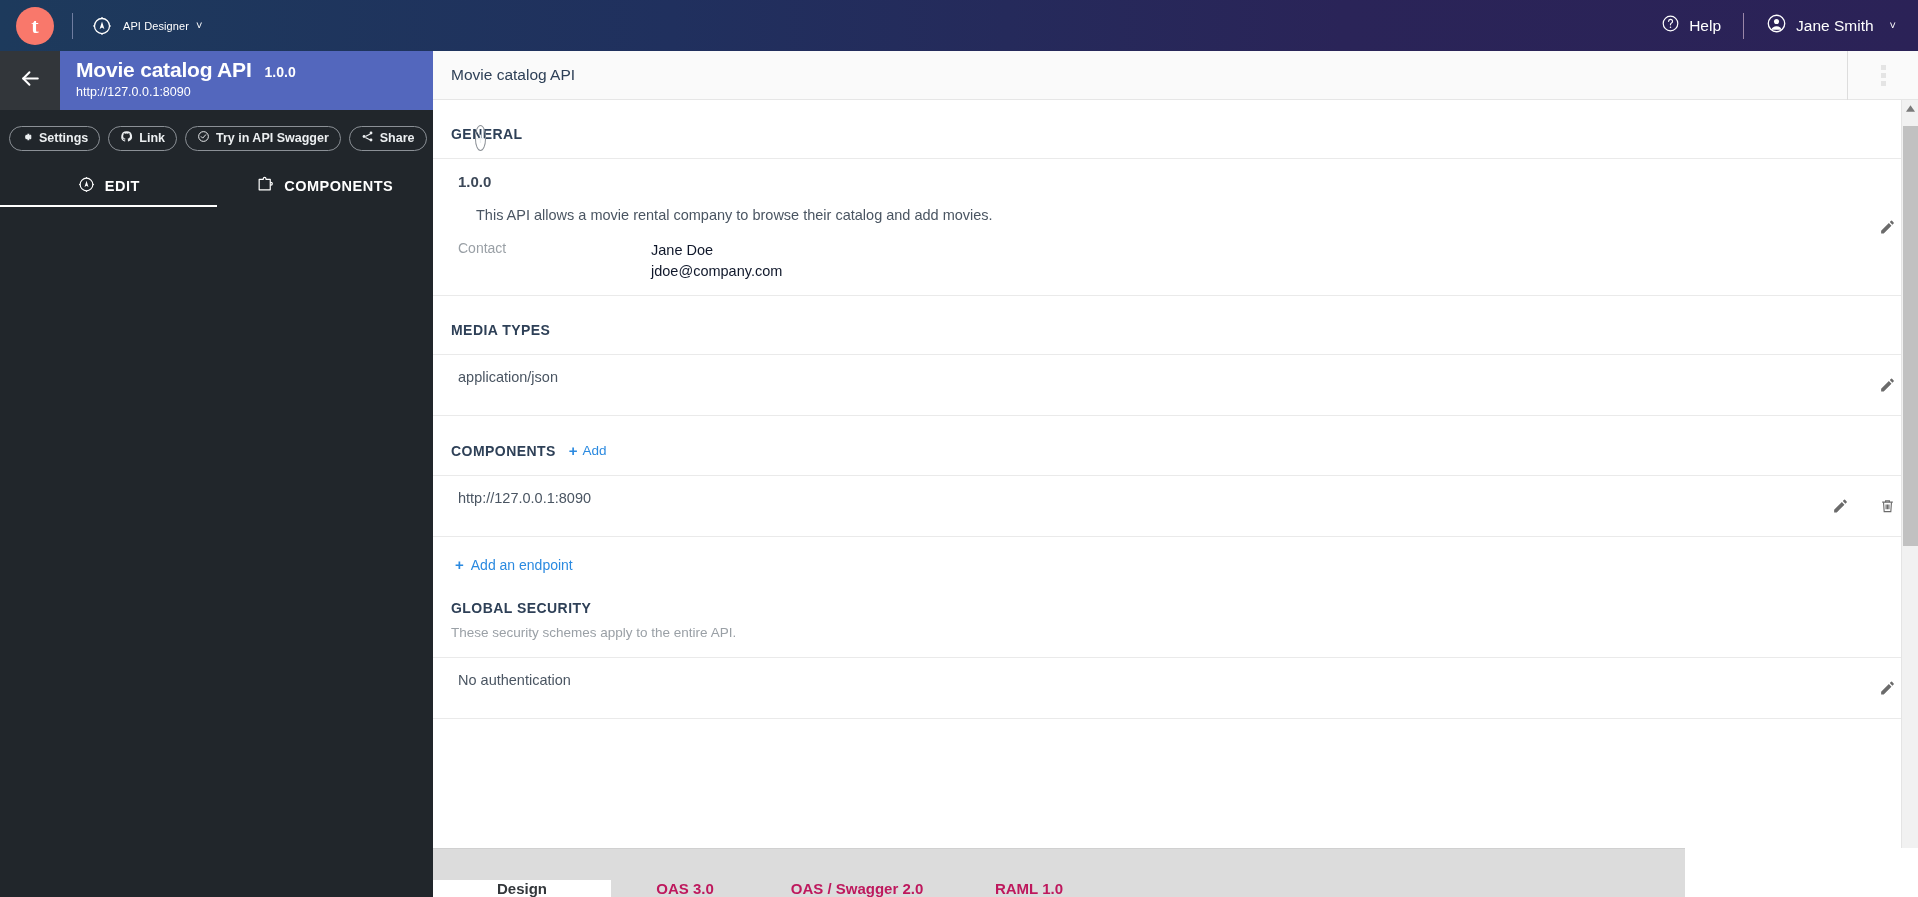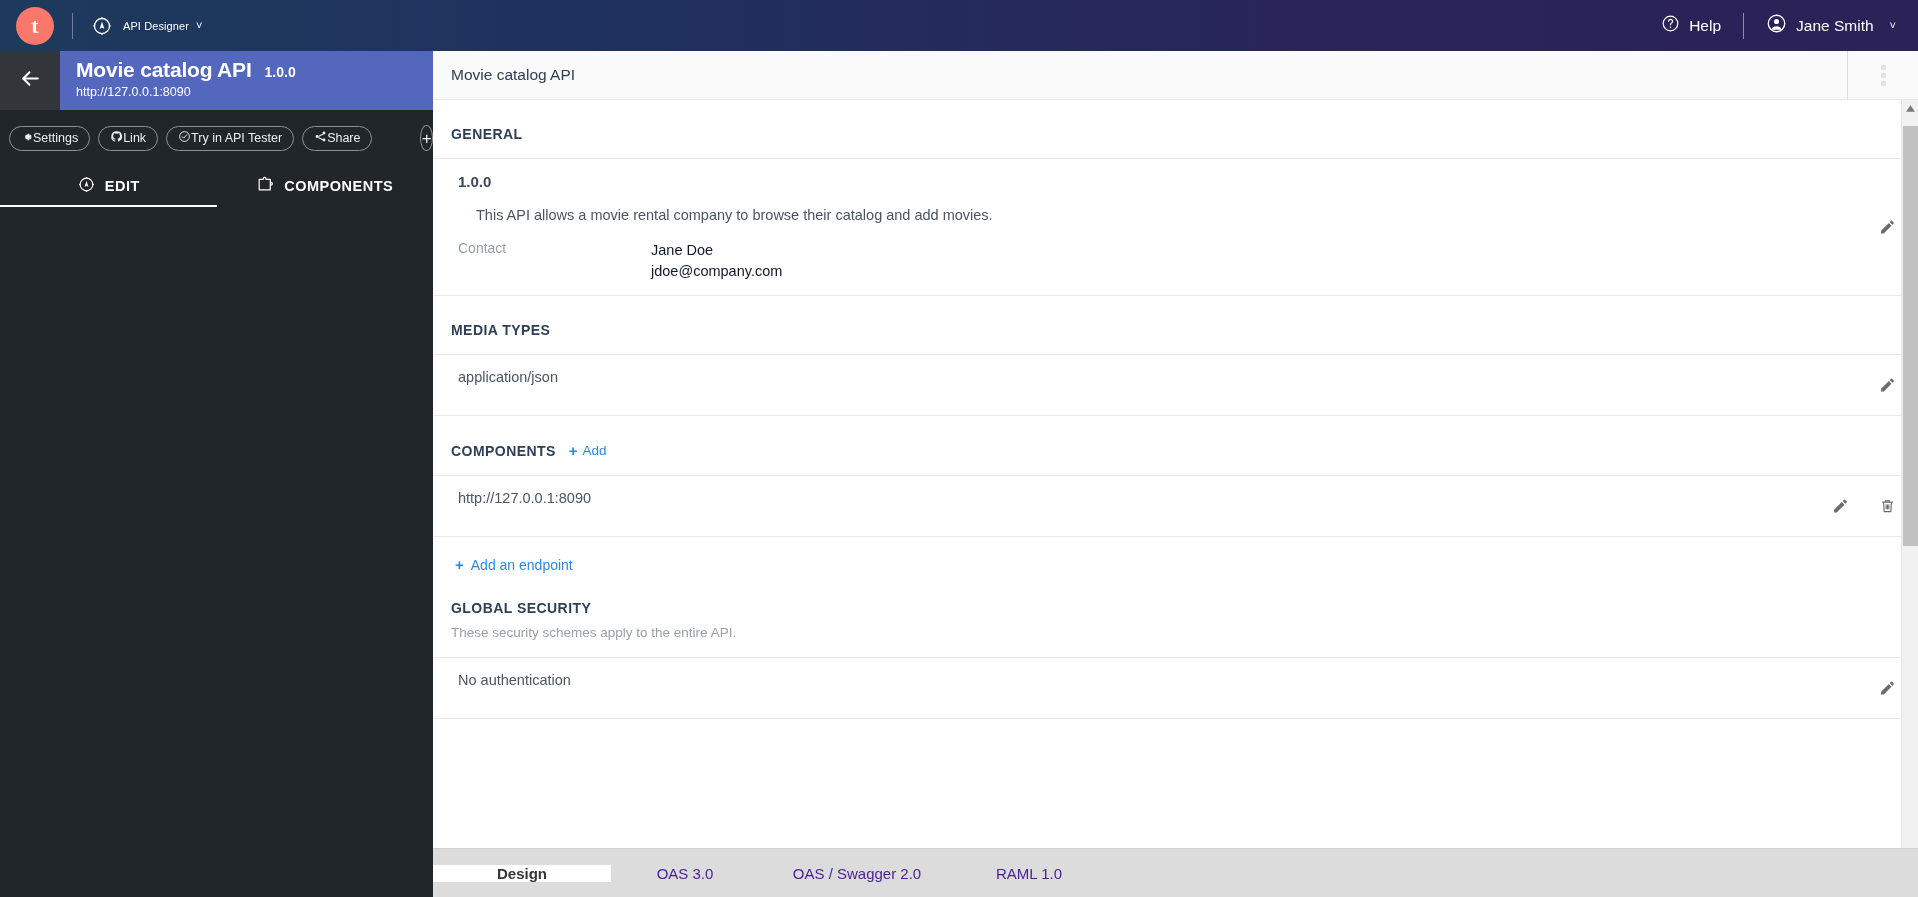--- a/index.html
+++ b/index.html
@@ -69,25 +69,25 @@
   .api-banner-row { display: flex; align-items: baseline; }
   .api-title { font-size: 21px; font-weight: 700; letter-spacing: -.2px; }
   .api-version { font-size: 14px; font-weight: 700; margin-left: 13px; }
   .api-url { font-size: 12.5px; margin-top: 3px; color: #ffffff; }
 
   .pillrow {
     display: flex; align-items: center; gap: 8px;
     padding: 15px 0 0 9px;
   }
   .pill {
-    display: inline-flex; align-items: center; 
+    display: inline-flex; align-items: center; gap: 6px;
     height: 25px; padding: 0 11px;
     border: 1px solid #8b9096; border-radius: 13px;
     color: #eceff1; font-size: 12.5px; background: transparent;
-    cursor: pointer; white-space: nowrap;
+    cursor: pointer; white-space: nowrap; font-weight: bold;
   }
   .plus-btn {
     width: 26px; height: 26px; border-radius: 50%;
     border: 1px solid #8b9096; color: #eceff1;
     display: flex; align-items: center; justify-content: center;
     font-size: 17px; line-height: 1; cursor: pointer; margin-left: 40px;
   }
 
   .tabs { display: flex; margin-top: 15px; }
   .tab {
@@ -205,30 +205,30 @@
     display: flex; align-items: center; justify-content: center;
   }
   .sbar-thumb {
     position: absolute; top: 26px; left: 1px;
     width: 15px; height: 420px; background: #c1c1c1;
   }
 
   
   .bottom-tabs {
     position: absolute; bottom: 0; left: 433px;
-    width: 1485px; height: 49px;
-    display: flex; align-items: center;
+    width: 1252px; height: 49px;
+    display: flex; align-items: flex-end;
     background: #dcdcdc;
     border-top: 1px solid #d0d0d0;
     z-index: 30;
   }
   .btab {
     display: flex; align-items: center; justify-content: center;
     font-size: 15px; cursor: pointer;
-    color: #4c1d95; font-weight: 400;
+    color: #be185d; font-weight: 700;
     padding: 0 14px;
   }
   .btab.design {
     width: 178px; background: #ffffff; color: #33373b; font-weight: 700;
   }
   .btab.t1 { width: 148px; }
   .btab.t2 { width: 196px; }
   .btab.t3 { width: 148px; }
   .bt-fill { flex: 1; background: #dcdcdc; }
 </style>
@@ -317,21 +317,21 @@
       </span>
       <span>Link</span>
     </div>
     <div class="pill">
       <span>
         <svg width="13" height="13" viewBox="0 0 24 24" fill="none" stroke="#eceff1" stroke-width="1.8">
           <circle cx="12" cy="12" r="9"></circle>
           <path d="M7.7 12.2l2.8 2.8 5.6-6.2" stroke-linecap="round" stroke-linejoin="round"></path>
         </svg>
       </span>
-      <span>Try in API Tester</span>
+      <span>Try in API Swagger</span>
     </div>
     <div class="pill">
       <span>
         <svg width="13" height="13" viewBox="0 0 24 24" fill="#eceff1">
           <circle cx="18.5" cy="5.5" r="2.6"></circle>
             <circle cx="5.6" cy="12" r="2.6"></circle>
             <circle cx="18.5" cy="18.5" r="2.6"></circle>
           <path d="M7.6 10.9l9.2-4.6 .9 1.8-9.2 4.6zM8.5 12.9l9.2 4.6-.9 1.8-9.2-4.6z"></path>
         </svg>
       </span>

